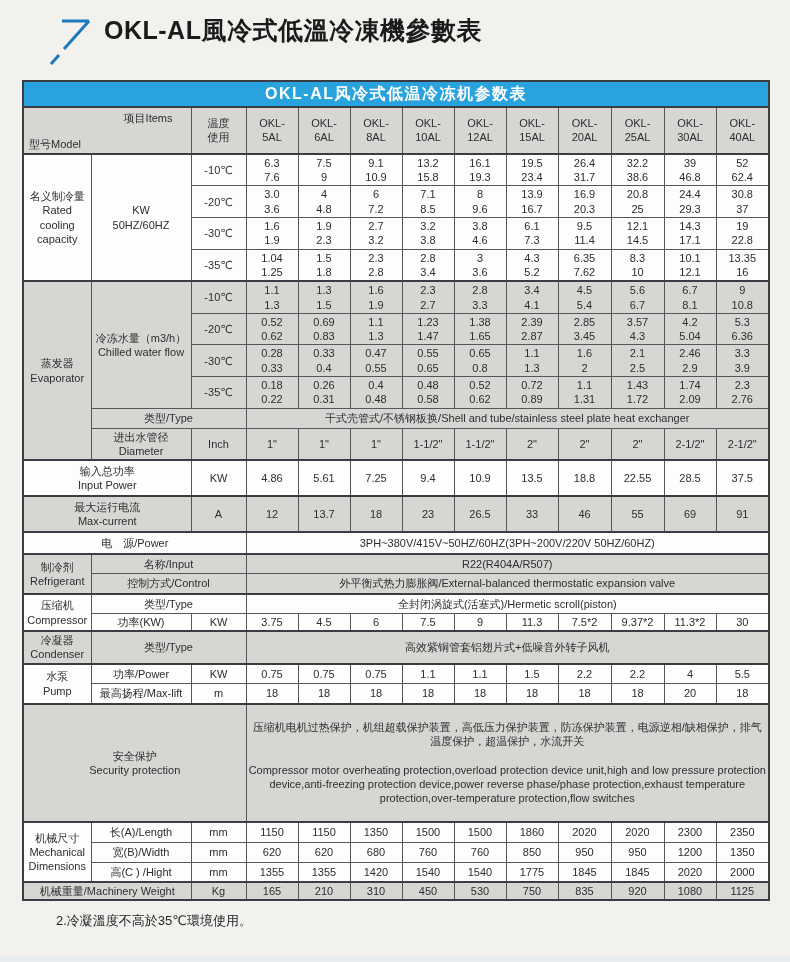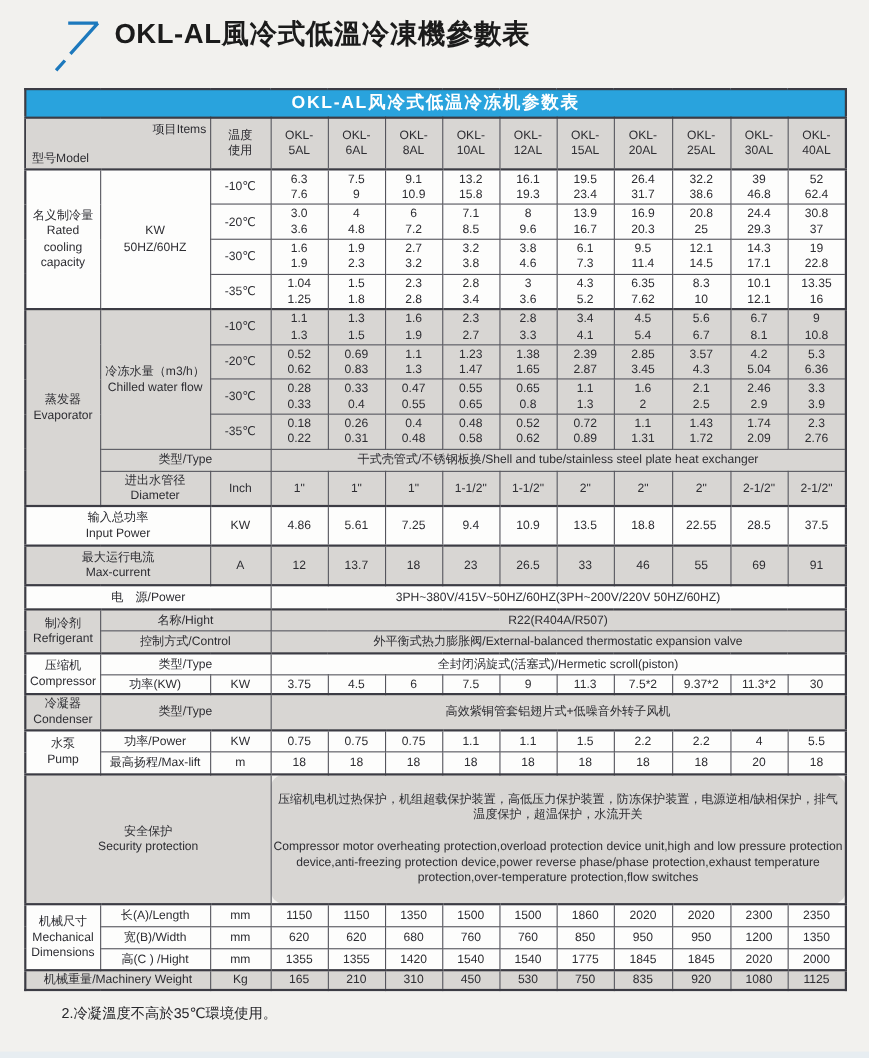--- a/index.html
+++ b/index.html
@@ -33,30 +33,30 @@
     color:#ffffff; font-size:16px; font-weight:700; letter-spacing:1.5px;
     border-bottom:2px solid #3c3c44;
   }
   tr.sec td { border-top:2px solid #3c3c44; }
   tr.h26 td{height:26px} tr.h34 td{height:34px} tr.h31 td{height:31px}
   tr.h20 td{height:20px} tr.h30 td{height:30px} tr.h36 td{height:36px}
   tr.h22 td{height:22px} tr.h19 td{height:19px} tr.h21 td{height:21px}
   tr.h27 td{height:14px} tr.h80 td{height:80px}
   td.temp { font-size:10.5px; }
   td.mh { font-size:11.5px; line-height:1.25; }
-  td.left-wrap { text-align:left; padding:4px 8px 4px 6px; white-space:normal;border-radius:13px; }
+  td.left-wrap { text-align:left; padding:4px 8px 4px 6px; white-space:normal; }
   td.left-wrap div { margin:0; }
   .diag {
     position:relative;
     background-image:linear-gradient(to bottom right,
       transparent calc(50% - 0.6px), #55555d calc(50% - 0.6px),
       #55555d calc(50% + 0.6px), transparent calc(50% + 0.6px));
   }
   .diag .corner-model { position:absolute; left:5px; bottom:2px; font-size:11px; }
-  .diag .corner-items { position:absolute; right:3px; top:3px; font-size:11px; }
+  .diag .corner-items { position:absolute; right:18px; top:3px; font-size:11px; }
   
   .notes { margin:10px 0 0 30px; width:738px; font-size:13px; line-height:1.5; color:#26262a; }
   .notes .ind1 { padding-left:26px; }
   .bottom-strip { position:absolute; left:0; bottom:0; width:790px; height:6px; background:#e7edf1; }
 </style>
 </head>
 <body>
 
 <div class="page-header">
   <div class="logo">
@@ -366,21 +366,21 @@
       </tr>
 
   <tr class="white h22 sec">
     <td colspan="3">电　源/Power</td>
     <td colspan="10">3PH~380V/415V~50HZ/60HZ(3PH~200V/220V  50HZ/60HZ)</td>
   </tr>
 
   <tr class="gray h19 sec">
     <td rowspan="2">制冷剂
 Refrigerant</td>
-    <td colspan="2">名称/Hight</td>
+    <td colspan="2">名称/Input</td>
     <td colspan="10">R22(R404A/R507)</td>
   </tr>
   <tr class="gray h21">
     <td colspan="2">控制方式/Control</td>
     <td colspan="10">外平衡式热力膨胀阀/External-balanced thermostatic expansion valve</td>
   </tr>
 
   <tr class="white h19 sec">
     <td rowspan="2">压缩机
 Compressor</td>

